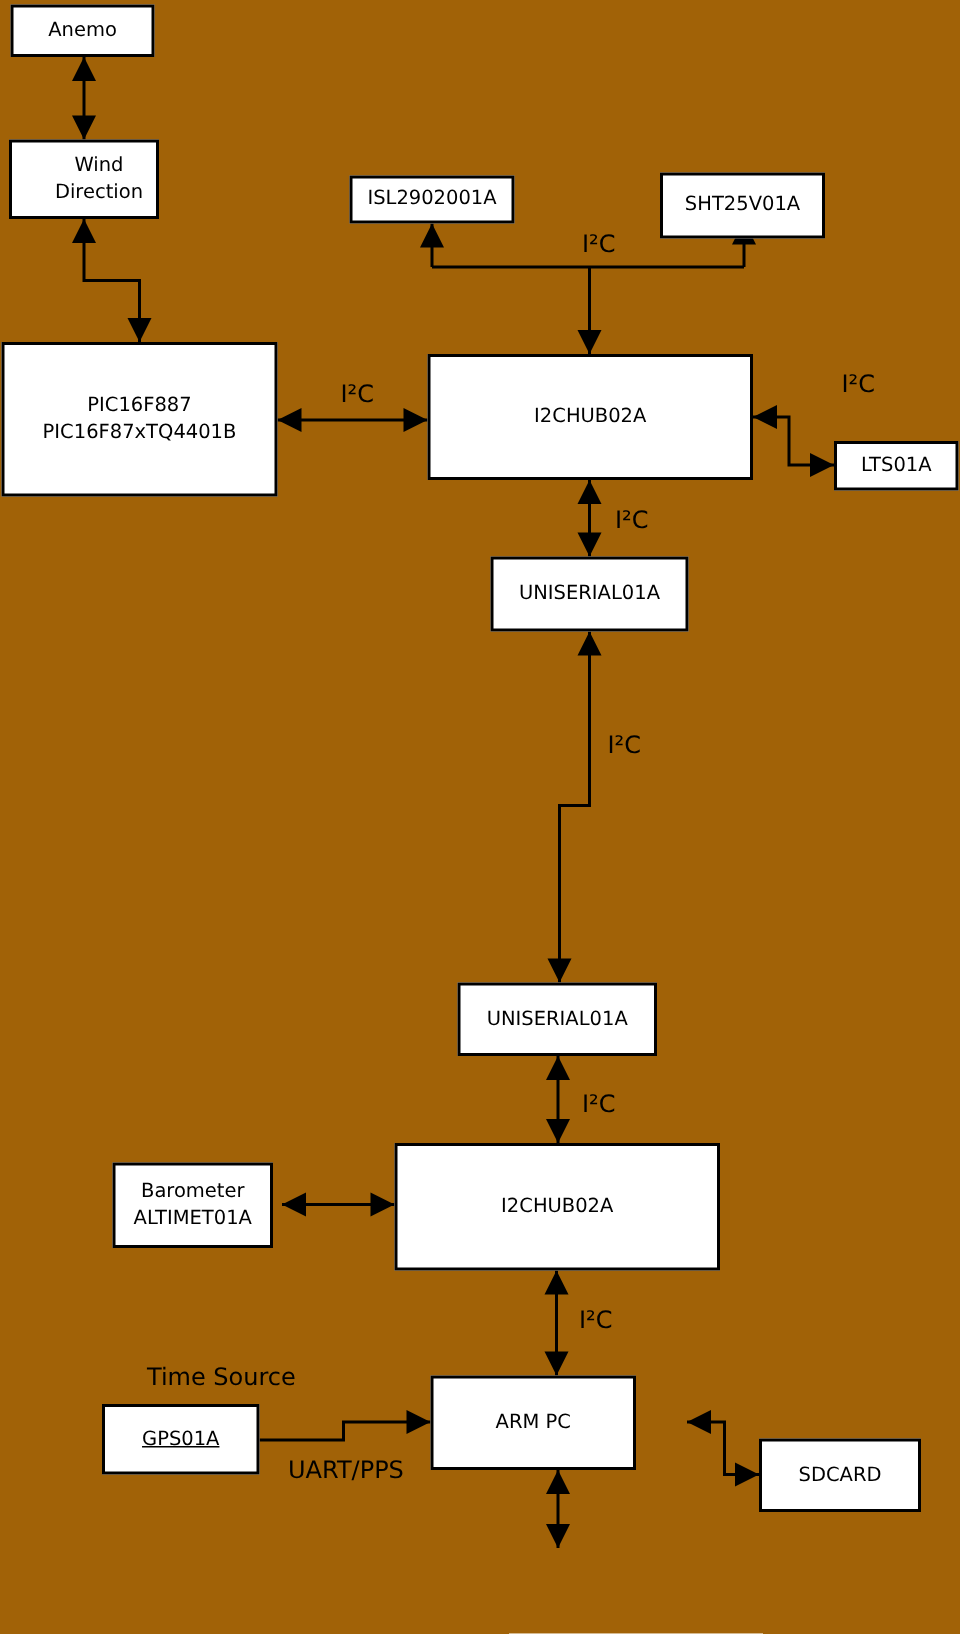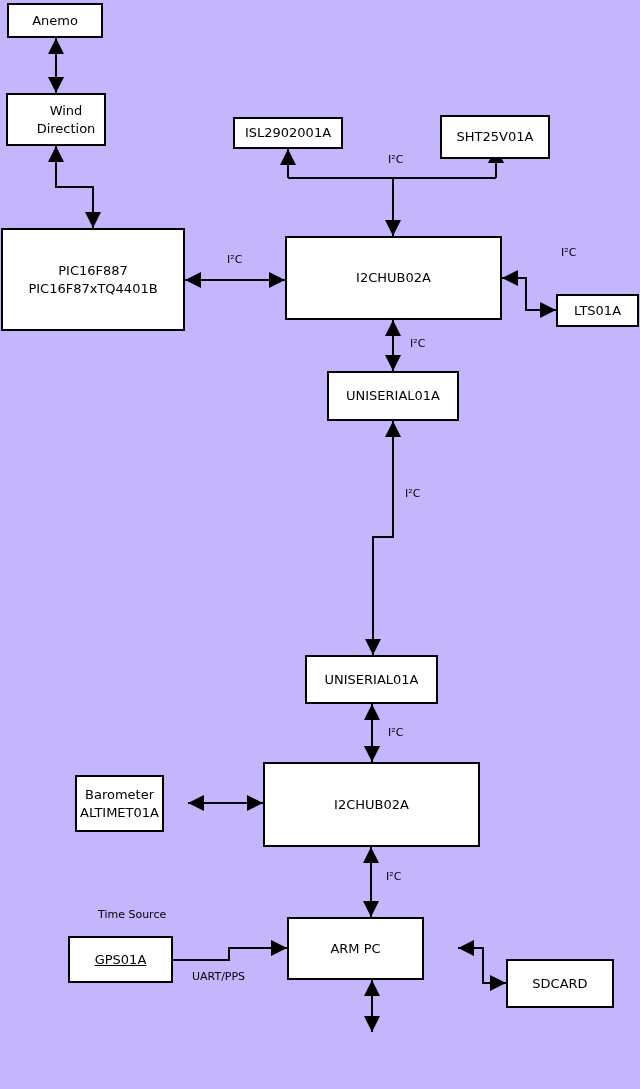--- a/index.html
+++ b/index.html
@@ -4,21 +4,21 @@
 <style>
   html, body {
     margin: 0;
     padding: 0;
     background: #ffffff;
   }
   #canvas {
     position: relative;
     width: 640px;
     height: 1089px;
-    background: #c4b5fd;
+    background: #a16207;
     font-family: "DejaVu Sans", sans-serif;
     color: #000000;
     overflow: hidden;
   }
   #connectors {
     position: absolute;
     left: 0;
     top: 0;
     width: 640px;
     height: 1089px;
@@ -41,21 +41,21 @@
     flex-direction: column;
     align-items: center;
     justify-content: center;
     text-align: center;
     font-size: 13px;
     line-height: 1.35;
     z-index: 2;
   }
   .edge-label {
     position: absolute;
-    font-size: 11px;
+    font-size: 16px;
     line-height: 1.1;
     white-space: nowrap;
     z-index: 3;
   }
 </style>
 </head>
 <body>
 
 <div id="canvas">
 
@@ -149,21 +149,21 @@
   </div>
 
   <div class="box" style="left:305px; top:655px; width:133px; height:49px;">
     <span>UNISERIAL01A</span>
   </div>
 
   <div class="box" style="left:263px; top:762px; width:217px; height:85px;">
     <span>I2CHUB02A</span>
   </div>
 
-  <div class="box" style="left:75px; top:775px; width:89px; height:57px;">
+  <div class="box" style="left:75px; top:775px; width:107px; height:57px;">
     <span>Barometer</span>
     <span>ALTIMET01A</span>
   </div>
 
   <div class="box" style="left:287px; top:917px; width:137px; height:63px;">
     <span>ARM PC</span>
   </div>
 
   <div class="box" style="left:68px; top:936px; width:105px; height:47px;text-decoration:underline;">
     <span>GPS01A</span>

